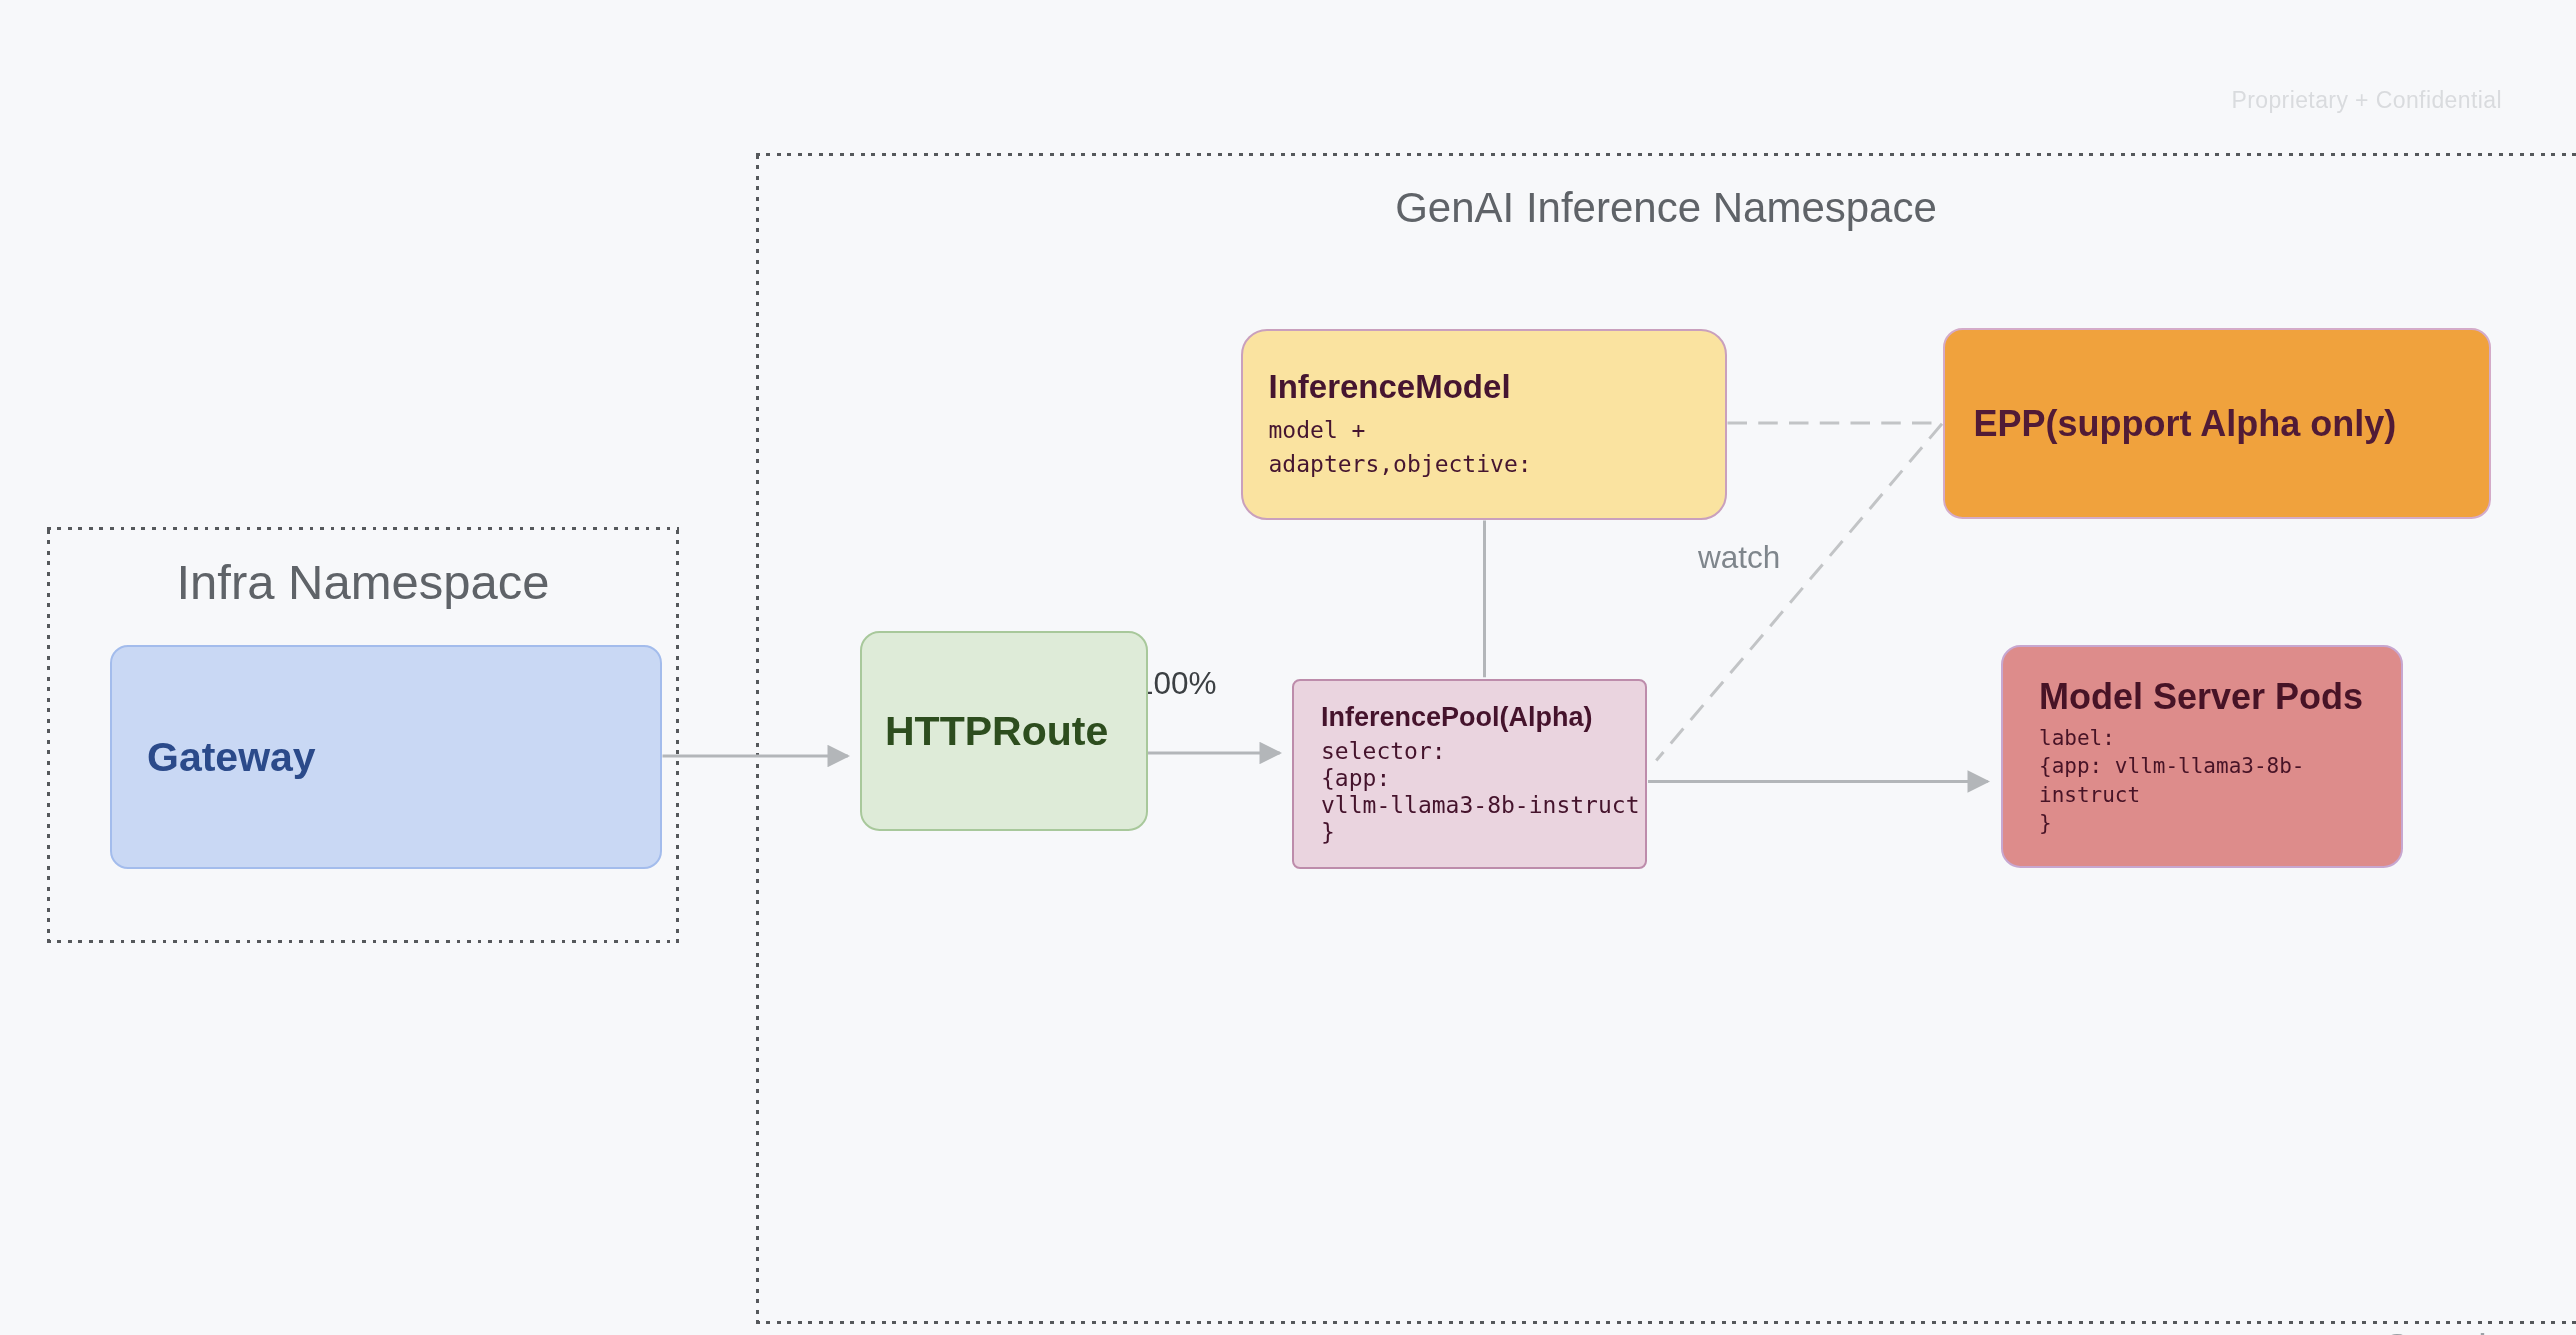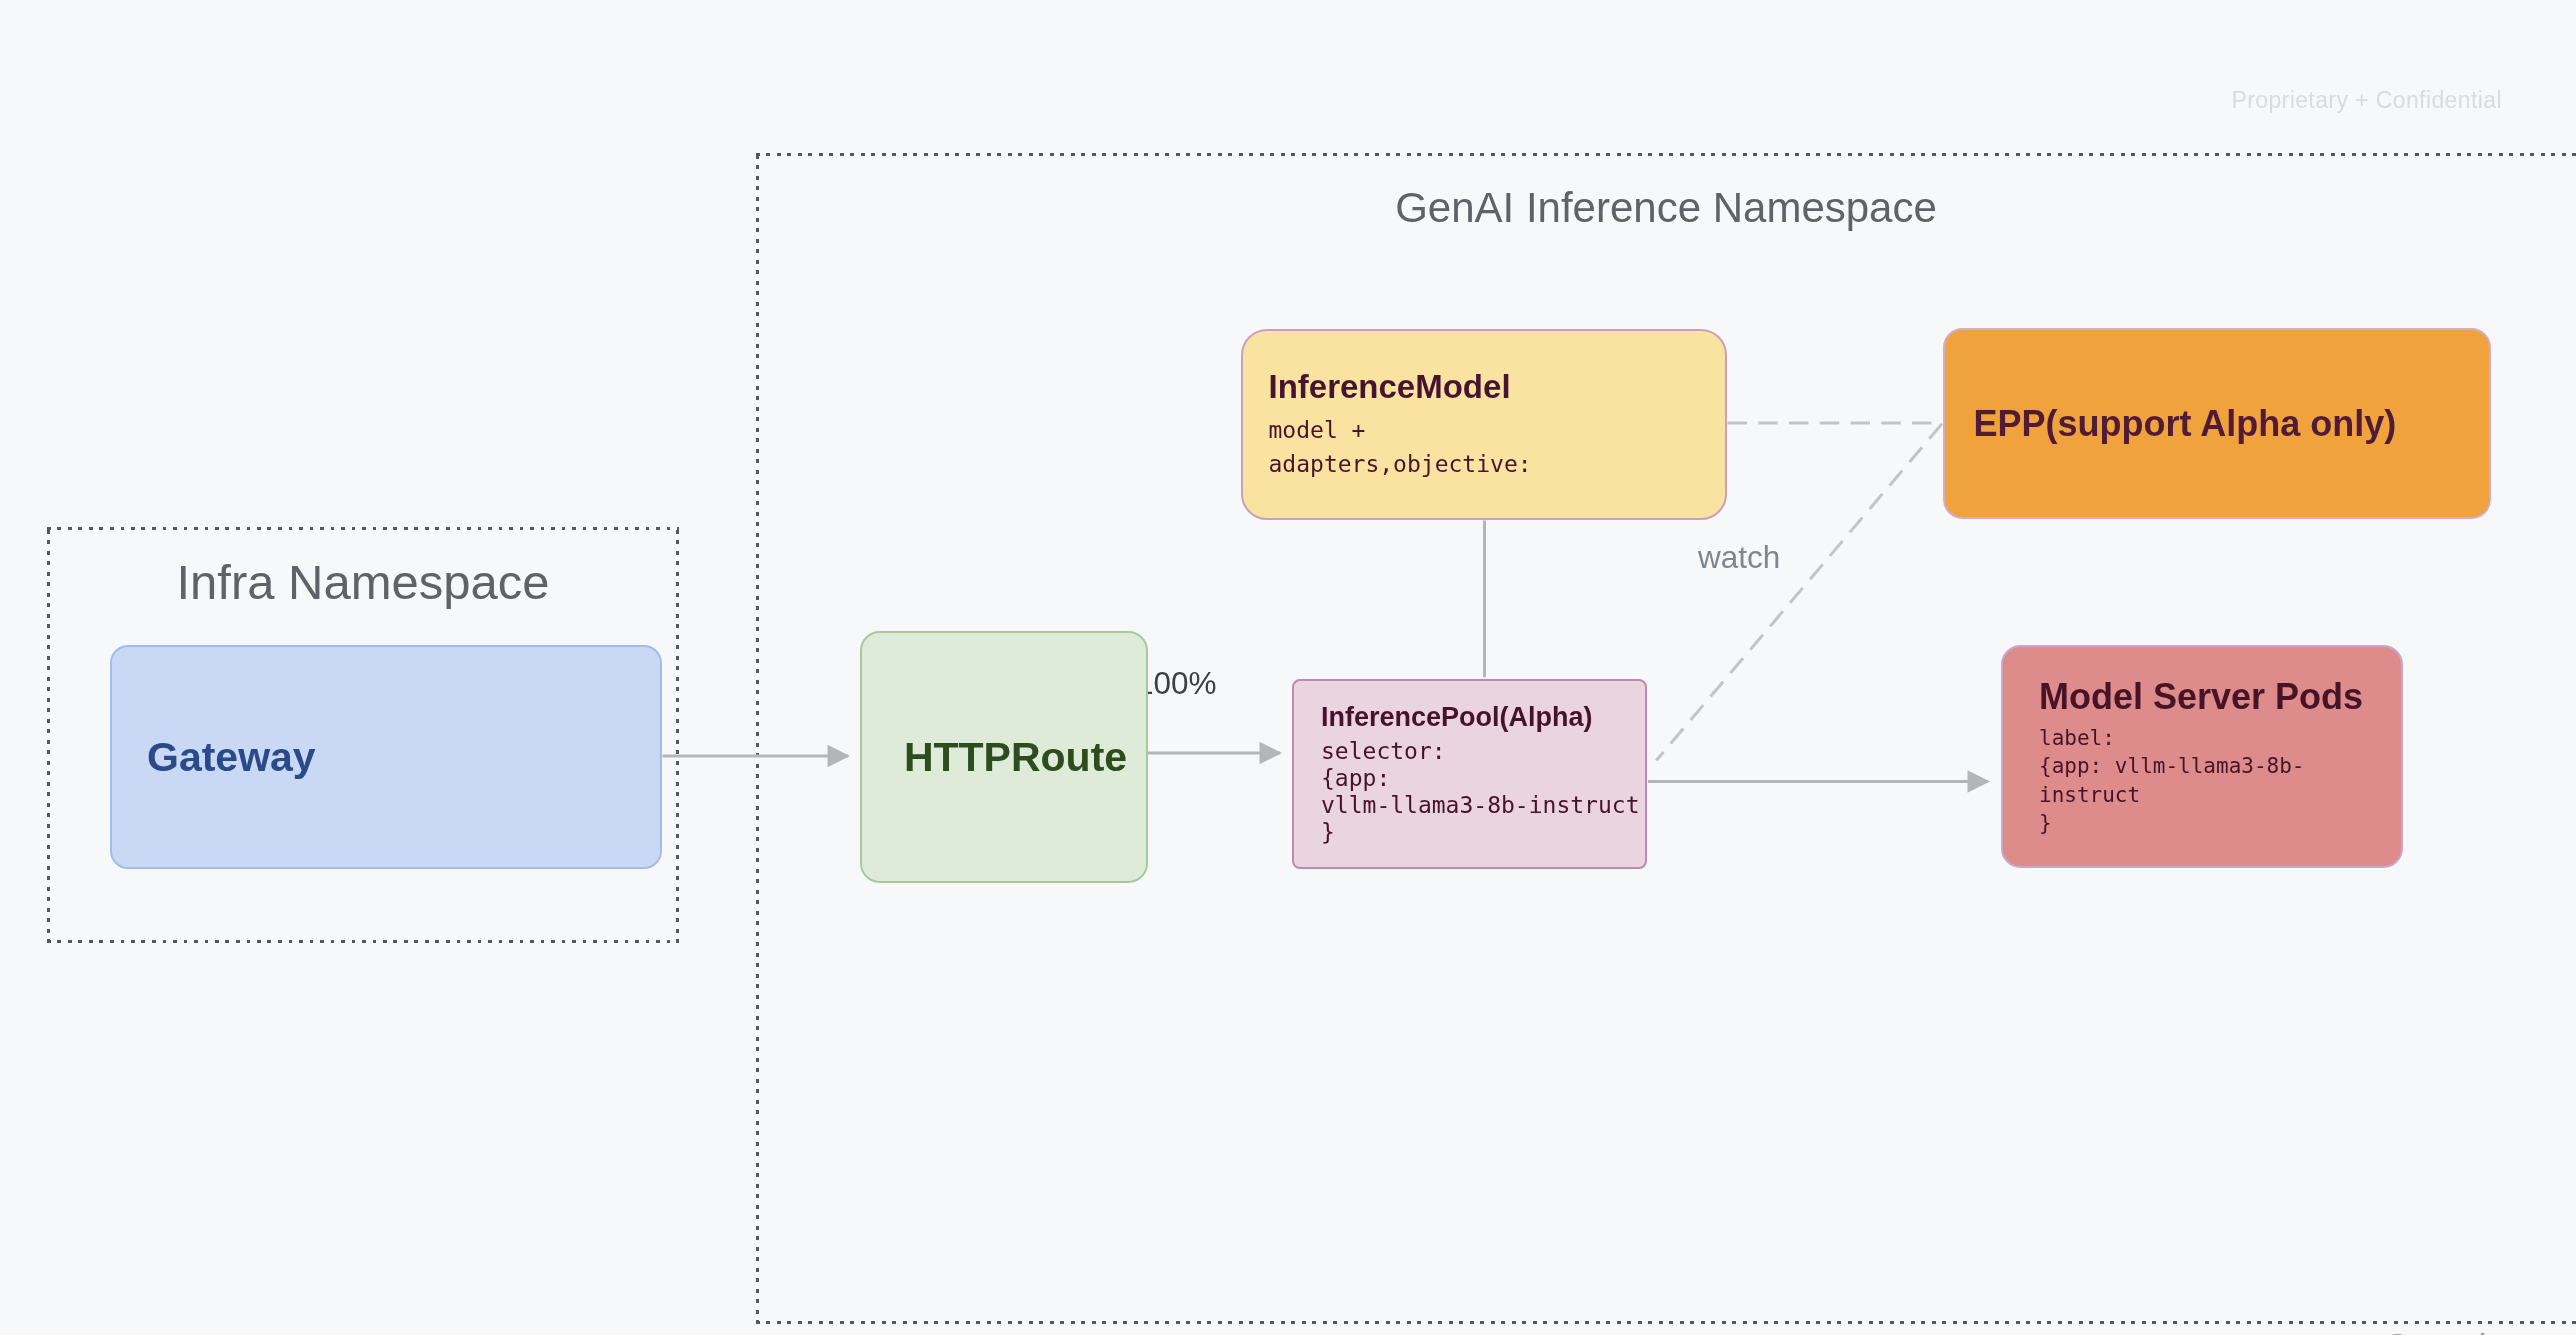--- a/index.html
+++ b/index.html
@@ -57,24 +57,23 @@
   }
 
   #node-gateway {
     left: 110px; top: 645px; width: 552px; height: 224px;
     background: #C9D8F4; border-color: #A3BCEC; border-radius: 18px;
     padding-left: 35px;
   }
   #node-gateway .node-title { font-size: 41px; color: #2B4A8A; }
 
   #node-httproute {
-    left: 860px; top: 631px; width: 288px; height: 252px;
+    left: 860px; top: 631px; width: 288px; height: 200px;
     background: #DEEBD8; border-color: #A8C89B; border-radius: 19.5px;
     padding-left: 23px;
-    text-align: center;
   }
   #node-httproute .node-title { font-size: 41px; color: #2D4D1E; }
 
   #node-inference-model {
     left: 1241px; top: 329px; width: 486px; height: 191px;
     background: #FAE3A0; border-color: #C9A0BD; border-radius: 26px;
     padding-left: 25.5px;
   }
   #node-inference-model .node-title { font-size: 33px; color: #451530; margin-bottom: 7.5px; }
   #node-inference-model .node-body  { font-size: 23px; line-height: 34px; color: #451530; }

